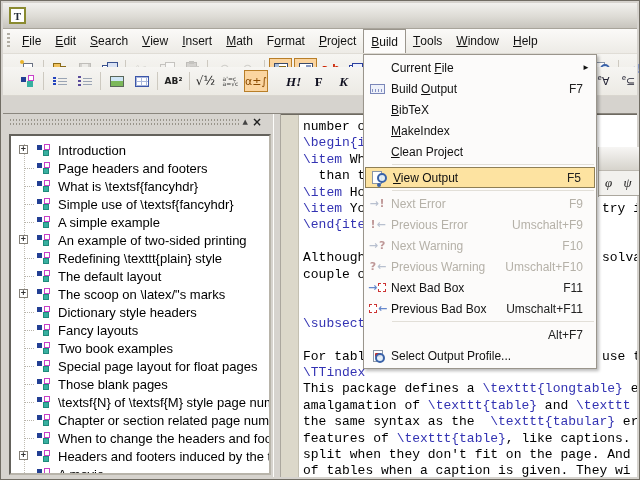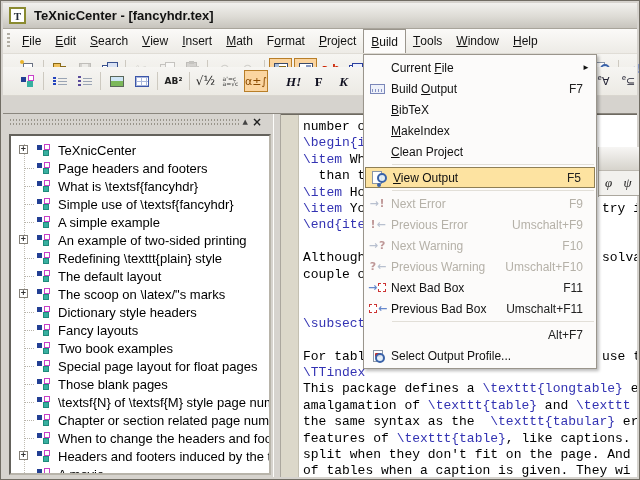--- a/index.html
+++ b/index.html
@@ -140,21 +140,20 @@
   .mi-profile{width:10px;height:12px;border:1px solid #8a96a8;background:#fff;position:relative;}
   .mi-profile::before{content:"";position:absolute;left:1px;top:2px;width:6px;height:4px;background:#c03030;border-radius:1px;}
   .mi-profile::after{content:"";position:absolute;right:-3px;bottom:-2px;width:6px;height:6px;border:2px solid #3a62a8;border-radius:50%;background:rgba(225,238,250,.9);}
 </style>
 </head>
 <body>
 
 <div class="window">
   <div class="titlebar">
     <span class="appicon">T</span>
-    <span class="apptitle">TeXnicCenter - [fancyhdr.tex]</span>
   </div>
 
   <div class="menubar">
     <span class="grip"></span>
     <span id="menubar-items" style="display:flex;">
         <span class="mbitem"><u>F</u>ile</span>
         <span class="mbitem"><u>E</u>dit</span>
         <span class="mbitem"><u>S</u>earch</span>
         <span class="mbitem"><u>V</u>iew</span>
         <span class="mbitem"><u>I</u>nsert</span>
@@ -294,21 +293,21 @@
     <div class="tree">
       <div class="tree-inner" id="tree-inner">
         <div class="treeline"></div>
       <div class="trow">
             <span class="texp">+</span>
             <span class="ti">
               <i></i>
               <i></i>
               <i></i>
             </span>
-            <span class="tlabel">TeXnicCenter</span>
+            <span class="tlabel">Introduction</span>
           </div>
           <div class="trow">
             <span class="tguide"></span>
             <span class="ti">
               <i></i>
               <i></i>
               <i></i>
             </span>
             <span class="tlabel">Page headers and footers</span>
           </div>

